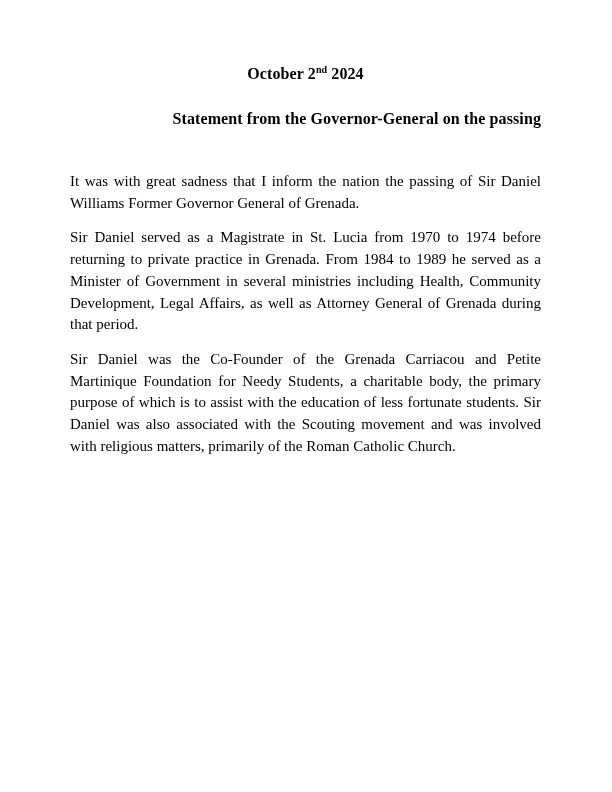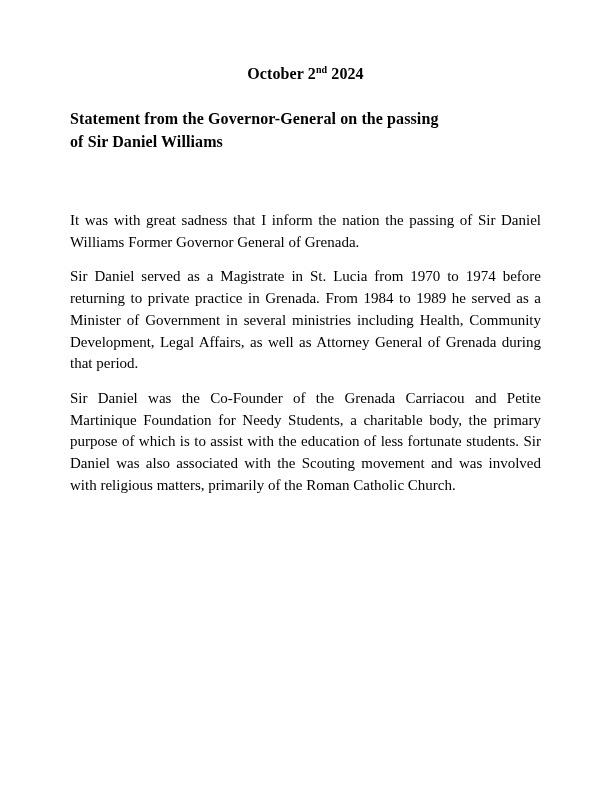--- a/index.html
+++ b/index.html
@@ -20,28 +20,28 @@
   }
   .date-heading {
     text-align: center;
     font-weight: bold;
     font-size: 16px;
     line-height: 23px;
     letter-spacing: 0.1px;
   }
   .doc-title {
     margin-top: 22px;
-    text-align: left;
+    text-align: right;
     font-weight: bold;
     font-size: 16px;
     line-height: 23px;
     letter-spacing: 0.1px;
   }
   .content {
-    margin-top: 57px;
+    margin-top: 41px;
   }
   .content p {
     margin: 0 0 13px 0;
     font-size: 15px;
     line-height: 21.7px;
     text-align: justify;
   }
   sup.ord {
     font-size: 10px;
     line-height: 0;
@@ -51,21 +51,20 @@
 </style>
 </head>
 <body>
 
 <div class="page">
 
   <div class="date-heading"><span>October 2</span><sup class="ord">nd</sup><span> 2024</span></div>
 
   <div class="doc-title">
     <div>Statement from the Governor-General on the passing</div>
-    <div>of Sir Daniel Williams</div>
   </div>
 
   <div class="content">
     <p>It was with great sadness that I inform the nation the passing of Sir Daniel Williams Former Governor General of Grenada.</p>
     <p>Sir Daniel served as a Magistrate in St. Lucia from 1970 to 1974 before returning to private practice in Grenada.  From 1984 to 1989 he served as a Minister of Government in several ministries including Health, Community Development, Legal Affairs, as well as Attorney General of Grenada during that period.</p>
     <p>Sir Daniel was the Co-Founder of the Grenada Carriacou and Petite Martinique Foundation for Needy Students, a charitable body, the primary purpose of which is to assist with the education of less fortunate students.  Sir Daniel was also associated with the Scouting movement and was involved with religious matters, primarily of the Roman Catholic Church.</p>
   </div>
 
 </div>
 

